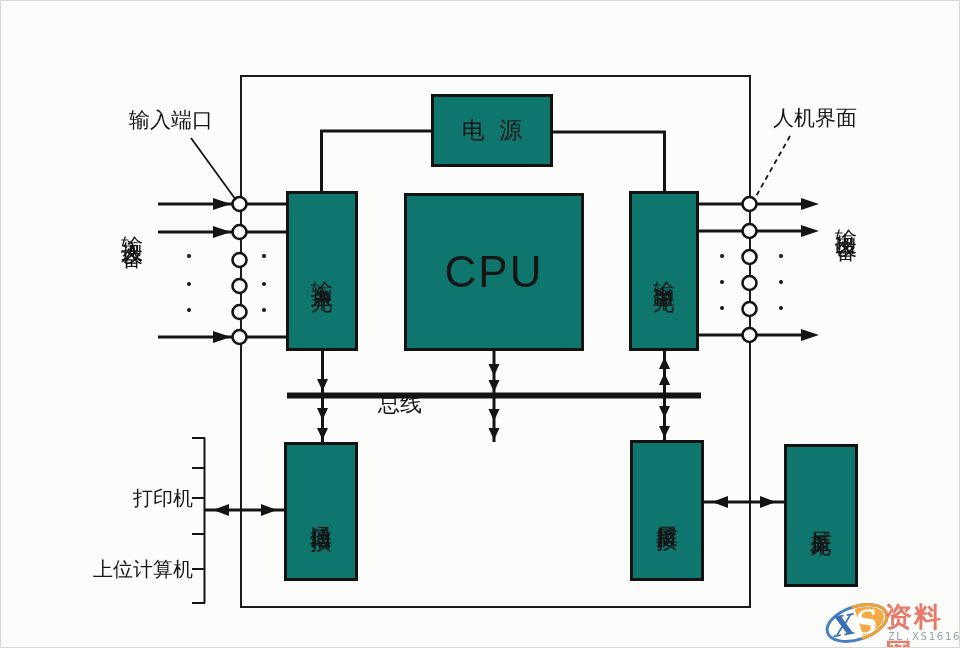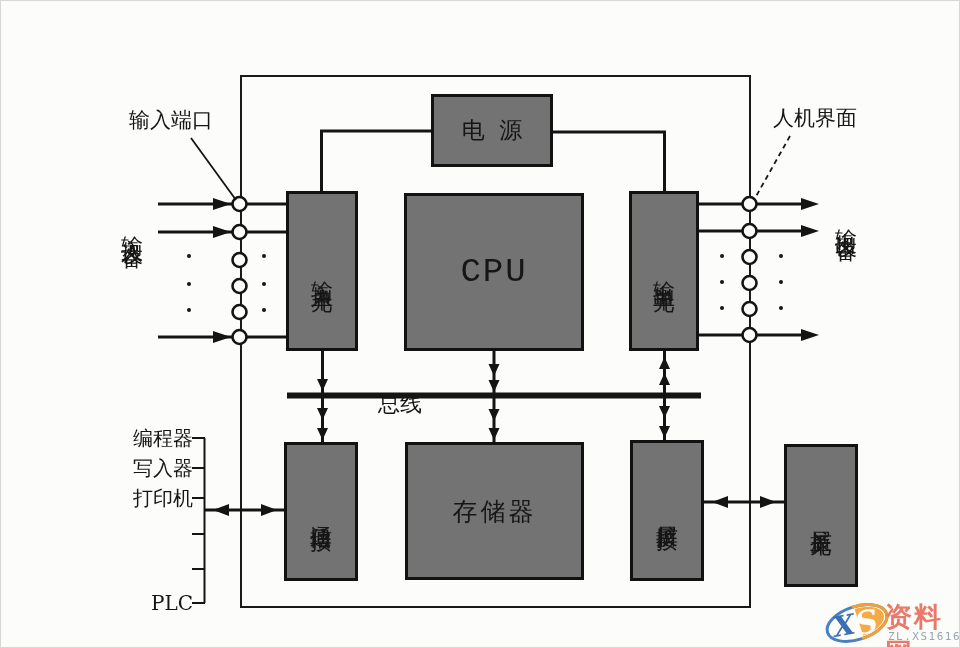--- a/index.html
+++ b/index.html
@@ -2,35 +2,35 @@
 <html><head>
 <meta charset="utf-8">
 <style>
   html,body{margin:0;padding:0;background:#ffffff;}
   #canvas{
     position:relative;width:958px;height:646px;
     background:#fcfcfb;border:1px solid #d8d8d3;overflow:hidden;
     font-family:"DejaVu Serif","DejaVu Sans",serif;color:#161616;
   }
   .box{
-    position:absolute;background:#737373;border:3px solid #121212;
+    position:absolute;background:#0f766e;border:3px solid #121212;
     box-sizing:border-box;display:flex;align-items:center;justify-content:center;
     text-align:center;
   }
   .outer{
     position:absolute;border:2px solid #1a1a1a;box-sizing:border-box;
     background:transparent;z-index:0;
   }
   svg.layer{position:absolute;left:0;top:0;z-index:1;}
   .box,.lbl{z-index:2;}
   .lbl{position:absolute;white-space:pre;}
   .vt{writing-mode:vertical-rl;text-orientation:upright;letter-spacing:4px;}
   .f22{font-size:22px;}
   .f21{font-size:21px;margin-left:10px;}
-  .cpu-t{font-size:34px;letter-spacing:2px;font-family:Liberation Mono, monospace;}
+  .cpu-t{font-size:44px;letter-spacing:2px;font-family:Liberation Sans, sans-serif;}
   .mem-t{font-size:25px;letter-spacing:3px;}
   .pow-t{font-size:23px;}
   .periph{position:absolute;left:56px;width:136px;height:24px;line-height:24px;
     text-align:right;font-size:20px;}
   .wm-name{position:absolute;left:884px;top:598px;font-size:27px;font-weight:bold;
     letter-spacing:2px;z-index:3;font-family:"DejaVu Sans",sans-serif;}
   .wm-url{position:absolute;left:887px;top:629px;font-size:11px;letter-spacing:1.5px;
     z-index:3;font-family:"DejaVu Sans Mono",monospace;}
 </style>
 </head>
@@ -172,47 +172,42 @@
   </div>
 
   <div class="box f22" style="left:628px;top:190px;width:70px;height:160px;">
     <span class="vt">输出单元</span>
   </div>
 
   <div class="box f22" style="left:283px;top:441px;width:74px;height:139px;">
     <span class="vt" style="letter-spacing:2px;">通信接口</span>
   </div>
 
-  <div class="box mem-t" style="left:404px;top:441px;width:179px;height:138px;">
-    <span>存储器</span>
-  </div>
 
   <div class="box f22" style="left:629px;top:439px;width:74px;height:141px;">
     <span class="vt" style="letter-spacing:2px;">扩展接口</span>
   </div>
 
   <div class="box f22" style="left:783px;top:443px;width:74px;height:143px;">
     <span class="vt" style="letter-spacing:2px;">扩展单元</span>
   </div>
 
 
   <div class="lbl f22" style="left:377px;top:367px;margin-top:21px;">总线</div>
 
   <div class="lbl f21" style="left:118px;top:105px;">输入端口</div>
 
   <div class="lbl f21" style="left:762px;top:103px;">人机界面</div>
 
   <div class="lbl f22 vt" style="left:116px;top:217px;">输入设备</div>
 
   <div class="lbl f22 vt" style="left:830px;top:210px;">输出设备</div>
 
-  <div class="periph" style="top:425px;">编程器</div>
-  <div class="periph" style="top:455px;">写入器</div>
   <div class="periph" style="top:485px;font-family:Liberation Serif, serif;">打印机</div>
-  <div class="periph" style="top:590px;">PLC</div>
+  <div class="periph" style="top:556px;">上位计算机</div>
 
   <svg class="layer" width="958" height="646" viewBox="0 0 958 646" style="z-index:3;">
     <g transform="translate(856,622) rotate(-18)">
       <ellipse rx="31" ry="16.5" fill="none" stroke="#4a7fc1" stroke-width="3"></ellipse>
       <path d="M 0 -16.5 A 31 16.5 0 0 1 0 16.5" fill="none" stroke="#f0a035" stroke-width="3"></path>
       <path d="M 2 -14 A 26 14 0 0 1 2 14 Z" fill="#f5a53a" opacity="0.95"></path>
     </g>
     <g transform="translate(856,622) rotate(-10)" font-style="italic" font-weight="bold" font-family="DejaVu Serif, serif">
       <text x="-24" y="10" font-size="28" fill="#3a6fb5">X</text>
       <text x="-2" y="12" font-size="32" fill="#ffffff">S</text>

